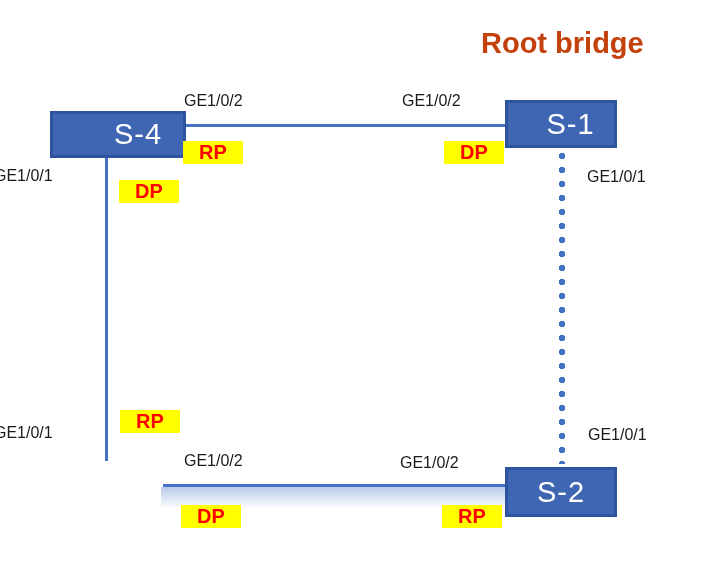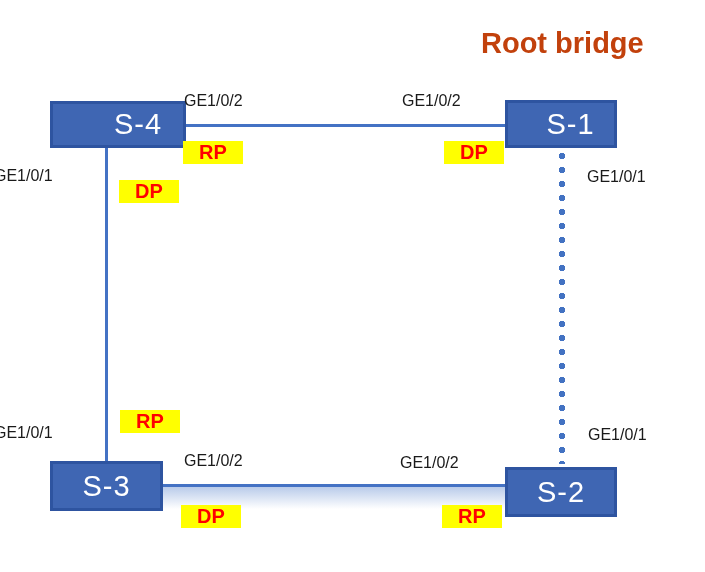--- a/index.html
+++ b/index.html
@@ -9,21 +9,21 @@
   }
   .title{
     position:absolute;left:481px;top:27px;
     font-size:29px;font-weight:bold;color:#c2410c;white-space:nowrap;
   }
   .node{
     position:absolute;background:#3f66b3;border:3px solid #2e54a0;
     box-sizing:border-box;color:#ffffff;display:flex;align-items:center;
     justify-content:center;font-size:29px;letter-spacing:1px;
   }
-  .node-s4{left:50px;top:101px;width:136px;height:47px;padding-left:40px;}
+  .node-s4{left:50px;top:111px;width:136px;height:47px;padding-left:40px;}
   .node-s1{left:505px;top:100px;width:112px;height:48px;padding-left:19px;}
   .node-s3{left:50px;top:461px;width:113px;height:50px;}
   .node-s2{left:505px;top:467px;width:112px;height:50px;}
   .link-h{position:absolute;height:2.5px;background:#4472c4;}
   .link-v{position:absolute;width:2.5px;background:#4472c4;}
   .link-top{left:163px;top:124px;width:342px;}
   .link-left{left:105px;top:147px;height:314px;}
   .link-bottom{left:163px;top:484px;width:342px;}
   .link-bottom-glow{
     position:absolute;left:161px;top:487px;width:346px;height:22px;
@@ -65,21 +65,20 @@
   <div class="title">Root bridge</div>
 
   <div class="link-h link-top"></div>
   <div class="link-v link-left"></div>
   <div class="link-bottom-glow"></div>
   <div class="link-h link-bottom"></div>
   <div class="link-right-dotted"></div>
 
   <div class="node node-s4">S-4</div>
   <div class="node node-s1">S-1</div>
-  <div class="node node-s3">S-3</div>
   <div class="node node-s2">S-2</div>
 
   <div class="port-label pl-s4-ge102">GE1/0/2</div>
   <div class="port-label pl-s1-ge102">GE1/0/2</div>
   <div class="port-label pl-s4-ge101">GE1/0/1</div>
   <div class="port-label pl-s1-ge101">GE1/0/1</div>
   <div class="port-label pl-s3-ge101">GE1/0/1</div>
   <div class="port-label pl-s2-ge101">GE1/0/1</div>
   <div class="port-label pl-s3-ge102">GE1/0/2</div>
   <div class="port-label pl-s2-ge102">GE1/0/2</div>

